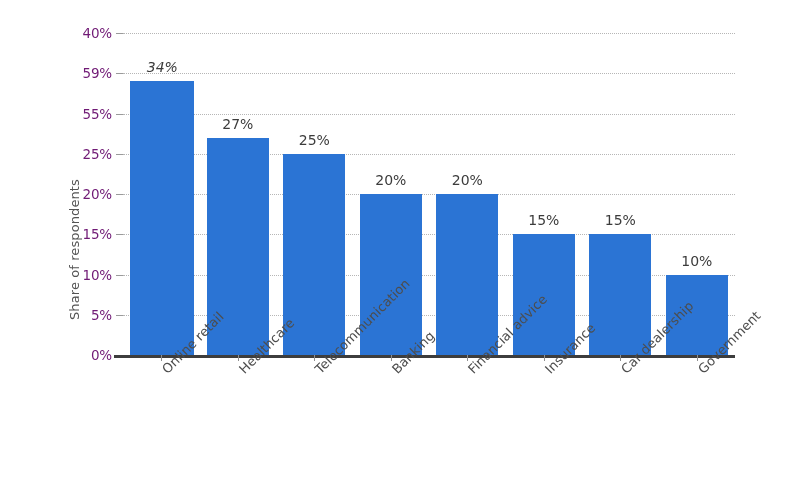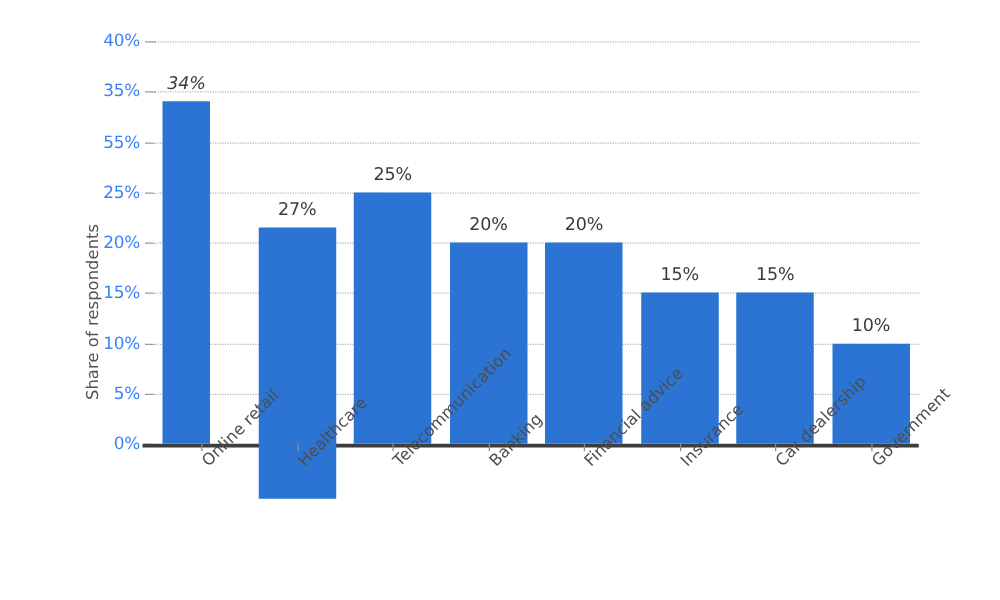--- a/index.html
+++ b/index.html
@@ -44,21 +44,21 @@
     width: 100%;
     height: 0;
     border-top: 1px dotted #b6b6b6;
   }
 
   .ylab {
     position: absolute;
     width: 52px;
     text-align: right;
     font-size: 13.5px;
-    color: #3b82f6;
+    color: #701a75;
     line-height: 14px;
     letter-spacing: -.2px;
   }
   .ytick {
     position: absolute;
     width: 7px;
     height: 0;
     border-top: 1px solid #9a9a9a;
     left: 116px;
   }
@@ -143,33 +143,33 @@
       <div class="ytick" style="top: 33px;"></div>
     </div>
   <div id="ylabels">
       <div class="ylab" style="left: 60px; top: 348px;">0%</div>
       <div class="ylab" style="left: 60px; top: 307.75px;">5%</div>
       <div class="ylab" style="left: 60px; top: 267.5px;">10%</div>
       <div class="ylab" style="left: 60px; top: 227.25px;">15%</div>
       <div class="ylab" style="left: 60px; top: 187px;">20%</div>
       <div class="ylab" style="left: 60px; top: 146.75px;">25%</div>
       <div class="ylab" style="left: 60px; top: 106.5px;">55%</div>
-      <div class="ylab" style="left: 60px; top: 66.25px;">35%</div>
+      <div class="ylab" style="left: 60px; top: 66.25px;">59%</div>
       <div class="ylab" style="left: 60px; top: 26px;">40%</div>
     </div>
 
   <div class="axis-line"></div>
 
   <div id="bars" class="bars-layer">
-      <div class="bar-group" style="left: 130.25px; width: 38px; top: 81.3px; height: 273.7px; font-style: italic;">
+      <div class="bar-group" style="left: 130.25px; width: 64px; top: 81.3px; height: 273.7px; font-style: italic;">
         <div class="bar" style="height: 273.7px; background: rgb(43, 116, 212);"></div>
         <div class="bar-value" style="top: -22px;">34%</div>
       </div>
       <div class="xtick" style="left: 161.25px;"></div>
-      <div class="bar-group" style="left: 206.75px; width: 62px; top: 137.65px; height: 217.35px; margin-top: 44px;">
+      <div class="bar-group" style="left: 206.75px; width: 62px; top: 137.65px; height: 217.35px;">
         <div class="bar" style="height: 217.35px; background: rgb(43, 116, 212);"></div>
         <div class="bar-value" style="top: -22px;">27%</div>
       </div>
       <div class="xtick" style="left: 237.75px;"></div>
       <div class="bar-group" style="left: 283.25px; width: 62px; top: 153.75px; height: 201.25px;">
         <div class="bar" style="height: 201.25px; background: rgb(43, 116, 212);"></div>
         <div class="bar-value" style="top: -22px;">25%</div>
       </div>
       <div class="xtick" style="left: 314.25px;"></div>
       <div class="bar-group" style="left: 359.75px; width: 62px; top: 194px; height: 161px;">

